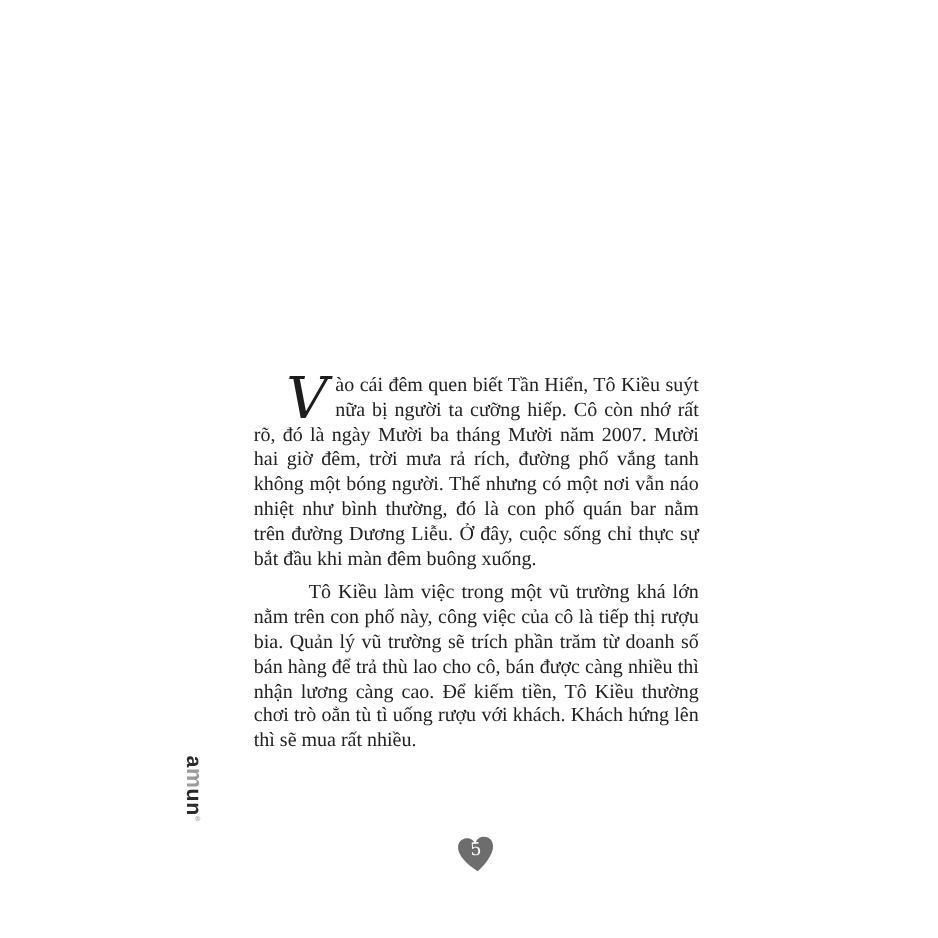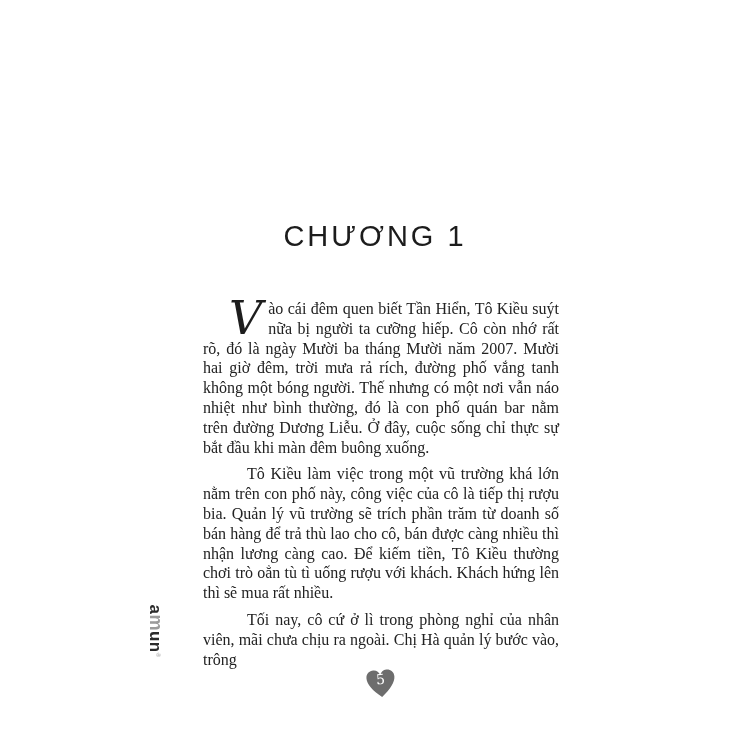--- a/index.html
+++ b/index.html
@@ -89,28 +89,26 @@
     font-family: "DejaVu Serif", serif;
     font-size: 14px;
     fill: #ffffff;
   }
 </style>
 </head>
 <body>
 
 <div class="page">
 
-  <h1 class="chapter-title">CHƯƠNG 1</h1>
 
   <div class="text-block">
     <p>
       <span class="dropcap">V</span><span>ào cái đêm quen biết Tần Hiển, Tô Kiều suýt nữa bị người ta cưỡng hiếp. Cô còn nhớ rất rõ, đó là ngày Mười ba tháng Mười năm 2007. Mười hai giờ đêm, trời mưa rả rích, đường phố vắng tanh không một bóng người. Thế nhưng có một nơi vẫn náo nhiệt như bình thường, đó là con phố quán bar nằm trên đường Dương Liễu. Ở đây, cuộc sống chỉ thực sự bắt đầu khi màn đêm buông xuống.</span>
     </p>
     <p class="para-indent">Tô Kiều làm việc trong một vũ trường khá lớn nằm trên con phố này, công việc của cô là tiếp thị rượu bia. Quản lý vũ trường sẽ trích phần trăm từ doanh số bán hàng để trả thù lao cho cô, bán được càng nhiều thì nhận lương càng cao. Để kiếm tiền, Tô Kiều thường chơi trò oẳn tù tì uống rượu với khách. Khách hứng lên thì sẽ mua rất nhiều.</p>
-    <p class="para-indent">Tối nay, cô cứ ở lì trong phòng nghỉ của nhân viên, mãi chưa chịu ra ngoài. Chị Hà quản lý bước vào, trông</p>
   </div>
 
   <div class="logo">
     <span>a</span><span class="accent">m</span><span>un</span><span class="reg">®</span>
   </div>
 
   <svg class="page-number-heart" viewBox="0 0 32 32" width="32" height="32">
     <path d="M16 29 C 7 22, 2 15, 2 9.5 C 2 4.5, 5.5 2, 9.5 2 C 12.7 2, 15 4.2, 16 7.2 C 17 4.2, 19.3 2, 22.5 2 C 26.5 2, 30 4.5, 30 9.5 C 30 15, 25 22, 16 29 Z" fill="#6d6d6d"></path>
     <text class="heart-num" x="16" y="16" text-anchor="middle">5</text>
   </svg>

